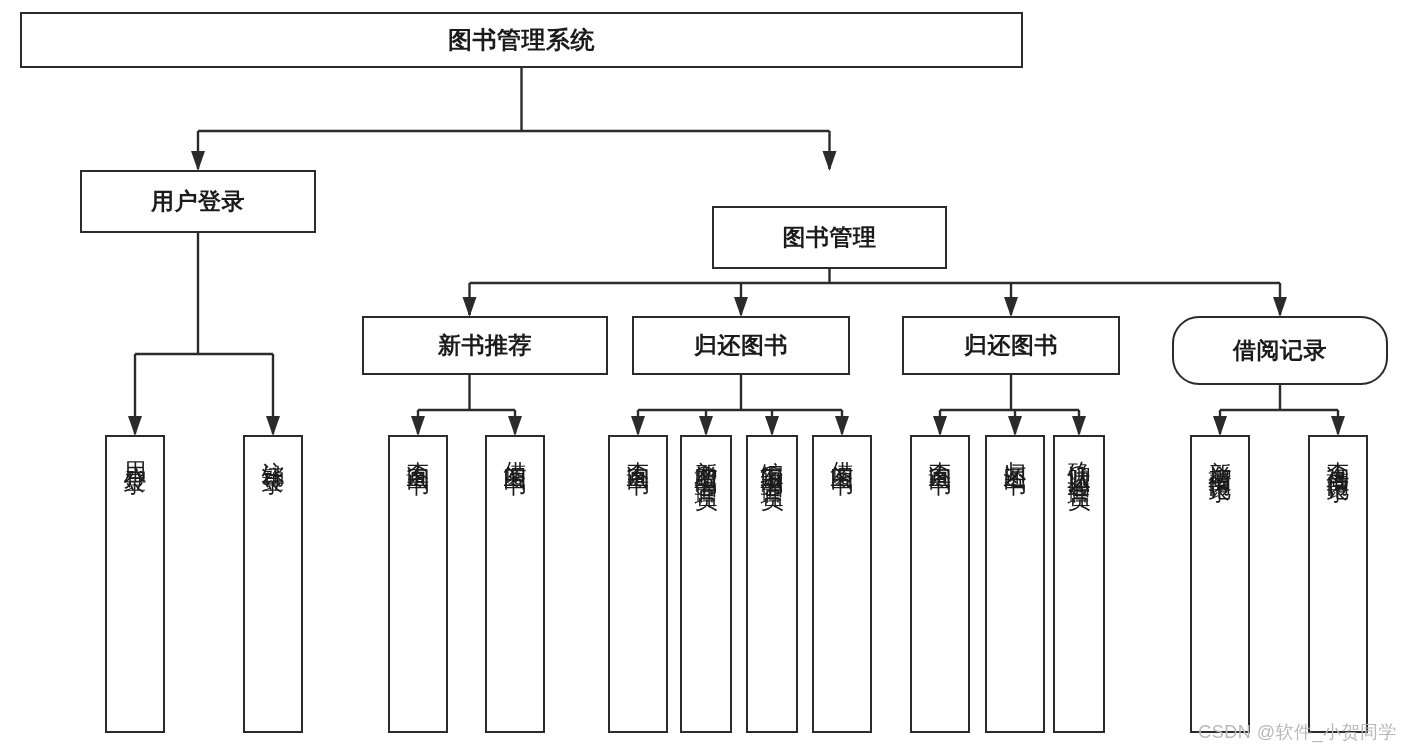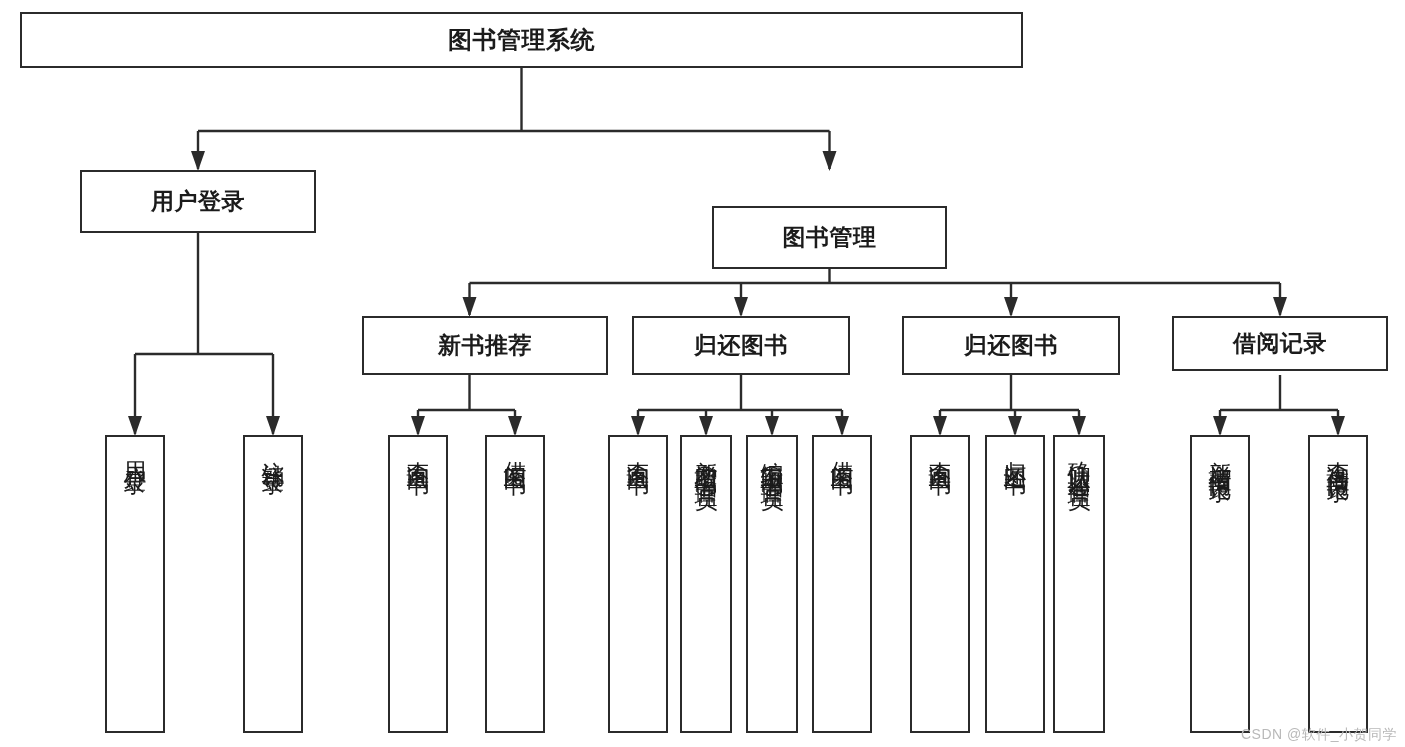--- a/index.html
+++ b/index.html
@@ -57,21 +57,21 @@
     letter-spacing: 4px;
     line-height: 1;
   }
   .node.root .lbl {
     font-size: 24px;
   }
   .watermark {
     position: absolute;
     right: 8px;
     bottom: 3px;
-    font-size: 14px;
+    font-size: 18px;
     color: #b9b9b9;
     z-index: 5;
     white-space: nowrap;
     letter-spacing: 0.5px;
   }
 </style>
 </head>
 <body>
 
 <div id="canvas">
@@ -141,21 +141,21 @@
       </div>
       <div class="node horiz" style="left: 362px; top: 316px; width: 246px; height: 59px;">
         <span class="lbl">新书推荐</span>
       </div>
       <div class="node horiz" style="left: 632px; top: 316px; width: 218px; height: 59px;">
         <span class="lbl">归还图书</span>
       </div>
       <div class="node horiz" style="left: 902px; top: 316px; width: 218px; height: 59px;">
         <span class="lbl">归还图书</span>
       </div>
-      <div class="node horiz" style="left: 1172px; top: 316px; width: 216px; height: 55px;">
+      <div class="node horiz" style="left: 1172px; top: 316px; width: 216px; height: 69px; border-radius: 27px;">
         <span class="lbl">借阅记录</span>
       </div>
       <div class="node vert" style="left: 105px; top: 435px; width: 60px; height: 298px;">
         <span class="lbl">用户登录</span>
       </div>
       <div class="node vert" style="left: 243px; top: 435px; width: 60px; height: 298px;">
         <span class="lbl">注销登录</span>
       </div>
       <div class="node vert" style="left: 388px; top: 435px; width: 60px; height: 298px;">
         <span class="lbl">查询图书</span>

